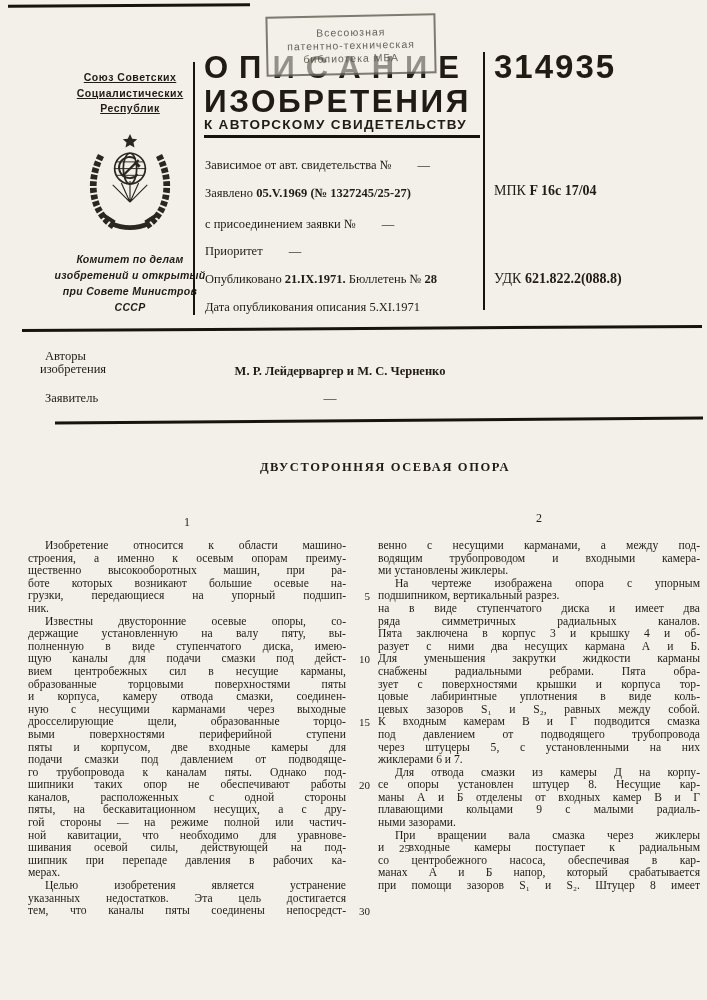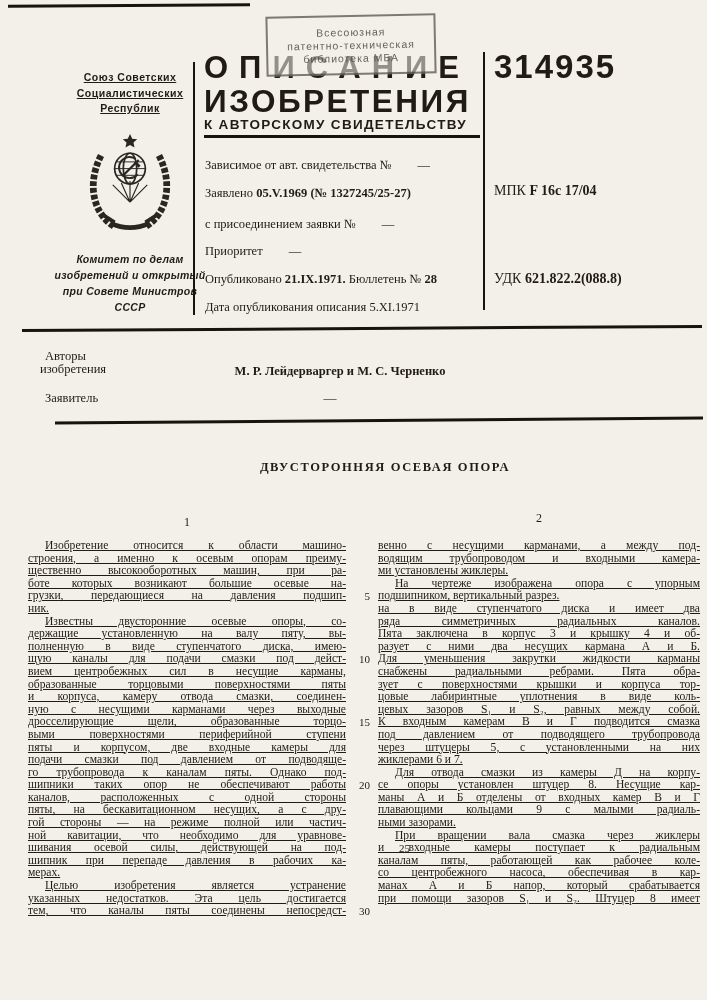--- a/index.html
+++ b/index.html
@@ -54,21 +54,21 @@
   
   .inv-title{left:150px;top:460px;width:470px;text-align:center;
     font-weight:bold;font-size:12.5px;letter-spacing:1.6px;}
   
   .colnum{font-size:12px;text-align:center;}
   .cn1{left:28px;top:515px;width:318px;}
   .cn2{left:378px;top:511px;width:322px;}
   .bodycol{top:540px;font-size:11.6px;line-height:12.6px;}
   .c1{left:28px;width:318px;}
   .c2{left:378px;width:322px;}
-  .line{height:12.6px;overflow:visible;white-space:normal;text-decoration:underline;}
+  .line{height:12.6px;overflow:visible;white-space:normal;}
   .jl{text-align:justify;text-align-last:justify;}
   .ll{text-align:left;}
   .ind{padding-left:17px;}
   .gutter{left:340px;top:0;width:30px;height:1000px;}
   .gnum{position:absolute;left:0;width:30px;text-align:right;
     font-size:11px;line-height:12.6px;}
 </style>
 </head>
 <body>
 
@@ -167,21 +167,21 @@
   <div class="abs inv-title">ДВУСТОРОННЯЯ ОСЕВАЯ ОПОРА</div>
 
   <div class="abs colnum cn1">1</div>
   <div class="abs colnum cn2">2</div>
 
   <div class="abs bodycol c1">
       <div class="line jl ind">Изобретение относится к области машино-</div>
       <div class="line jl">строения, а именно к осевым опорам преиму-</div>
       <div class="line jl">щественно высокооборотных машин, при ра-</div>
       <div class="line jl">боте которых возникают большие осевые на-</div>
-      <div class="line jl">грузки, передающиеся на давления подшип-</div>
+      <div class="line jl">грузки, передающиеся на упорный подшип-</div>
       <div class="line ll">ник.</div>
       <div class="line jl ind">Известны двусторонние осевые опоры, со-</div>
       <div class="line jl">держащие установленную на валу пяту, вы-</div>
       <div class="line jl">полненную в виде ступенчатого диска, имею-</div>
       <div class="line jl">щую каналы для подачи смазки под дейст-</div>
       <div class="line jl">вием центробежных сил в несущие карманы,</div>
       <div class="line jl">образованные торцовыми поверхностями пяты</div>
       <div class="line jl">и корпуса, камеру отвода смазки, соединен-</div>
       <div class="line jl">ную с несущими карманами через выходные</div>
       <div class="line jl">дросселирующие щели, образованные торцо-</div>
@@ -220,21 +220,20 @@
       <div class="line jl">под давлением от подводящего трубопровода</div>
       <div class="line jl">через штуцеры 5, с установленными на них</div>
       <div class="line ll">жиклерами 6 и 7.</div>
       <div class="line jl ind">Для отвода смазки из камеры Д на корпу-</div>
       <div class="line jl">се опоры установлен штуцер 8. Несущие кар-</div>
       <div class="line jl">маны А и Б отделены от входных камер В и Г</div>
       <div class="line jl">плавающими кольцами 9 с малыми радиаль-</div>
       <div class="line ll">ными зазорами.</div>
       <div class="line jl ind">При вращении вала смазка через жиклеры</div>
       <div class="line jl">и входные камеры поступает к радиальным</div>
-      <div class="line jl">каналам пяты, работающей как рабочее коле-</div>
       <div class="line jl">со центробежного насоса, обеспечивая в кар-</div>
       <div class="line jl">манах А и Б напор, который срабатывается</div>
       <div class="line jl">при помощи зазоров S₁ и S₂. Штуцер 8 имеет</div>
     </div>
 
   <div class="abs gutter">
       <div class="gnum" style="top: 590.4px;">5</div>
       <div class="gnum" style="top: 653.4px;">10</div>
       <div class="gnum" style="top: 716.4px;">15</div>
       <div class="gnum" style="top: 779.4px;">20</div>

